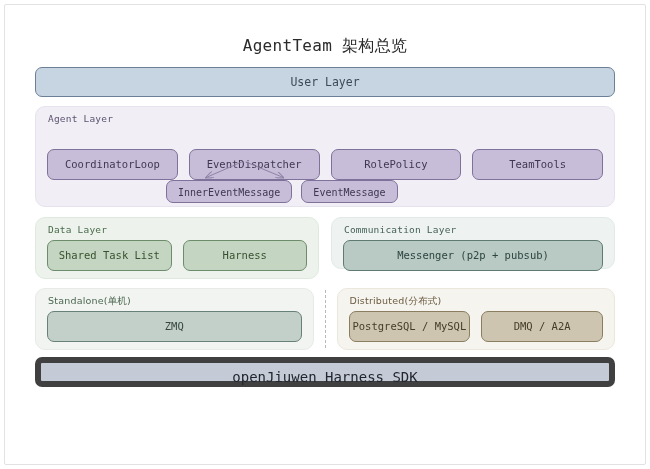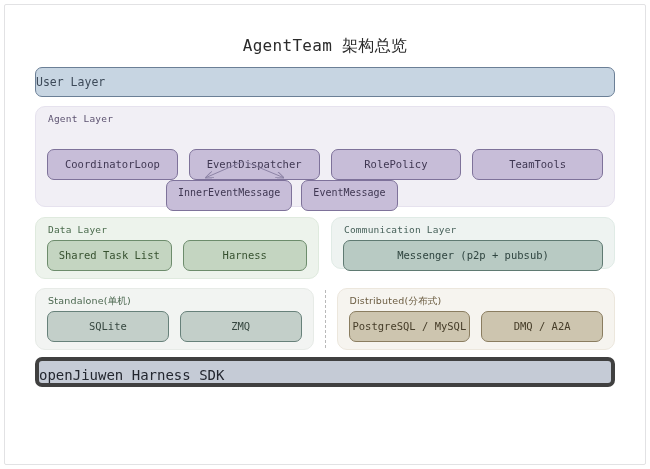--- a/index.html
+++ b/index.html
@@ -42,33 +42,33 @@
     font-family: "DejaVu Sans Mono", "Liberation Mono", monospace;
     font-weight: normal;
   }
 
   
   .bar {
     box-sizing: border-box;
     margin: 0 14px;
     height: 30px;
     line-height: 28px;
-    text-align: left;
+    text-align: center;
     border-radius: 7px;
     font-size: 11.5px;
   }
   #user-layer-bar {
     background: #c7d5e2;
     border: 1px solid #6b7f96;
     color: #3d4a59;
     margin-top: 9px;
   }
   #sdk-bar {
     background: #c5cbd6;
-    border: 4px solid #404040;
+    border: 6px solid #404040;
     color: #22262f;
     font-size: 14px;
     height: 30px;
     line-height: 28px;
     margin-top: 7px;
   }
 
   
   .group {
     box-sizing: border-box;
@@ -120,21 +120,21 @@
   }
   #agent-sub-nodes {
     position: absolute;
     top: 73px;
     left: 130px;
     display: flex;
     gap: 9px;
   }
   #agent-sub-nodes .node {
     flex: 0 0 auto;
-    height: 31px;
+    height: 23px;
     line-height: 24px;
     font-size: 10px;
     padding: 0 11px;
     text-align: center;
   }
   #agent-arrows {
     position: absolute;
     left: 0; top: 0;
     width: 100%; height: 100%;
     pointer-events: none;
@@ -303,23 +303,20 @@
         </div>
       </div>
     </div>
   </div>
 
   <div id="deployment-row">
     <div class="group" id="standalone-group">
       <div class="group-title cjk">Standalone(单机)</div>
       <div class="nodes-row" id="standalone-nodes">
         <div class="node node-sage">
-          <span>SQLite</span>
-        </div>
-        <div class="node node-sage">
           <span>ZMQ</span>
         </div>
       </div>
     </div>
 
     <div id="deployment-divider"></div>
 
     <div class="group" id="distributed-group">
       <div class="group-title cjk">Distributed(分布式)</div>
       <div class="nodes-row" id="distributed-nodes">

